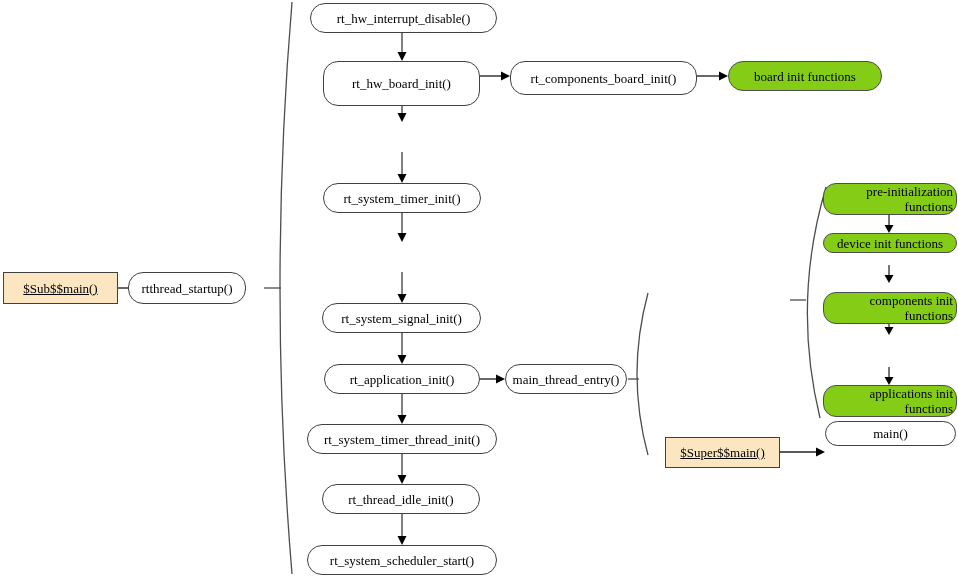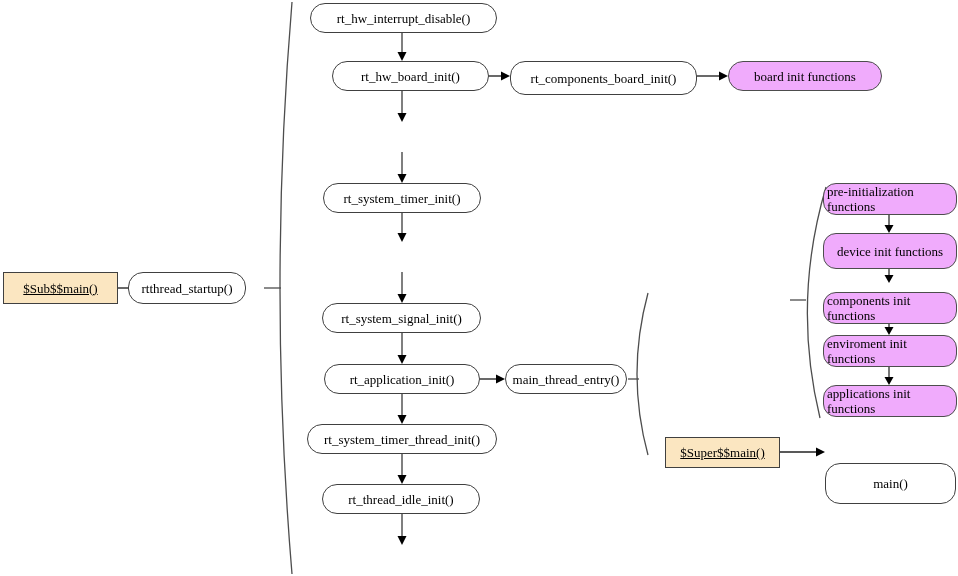--- a/index.html
+++ b/index.html
@@ -4,26 +4,26 @@
 <style>
   html,body{margin:0;padding:0;background:#ffffff;}
   #canvas{
     position:relative;width:958px;height:576px;background:#ffffff;
     font-family:"Liberation Serif","DejaVu Serif",serif;
     font-size:13px;color:#000;overflow:hidden;
   }
   #wires{position:absolute;left:0;top:0;width:958px;height:576px;z-index:1;pointer-events:none;}
   .node,.proc,.blue{
     position:absolute;z-index:2;display:flex;align-items:center;justify-content:center;
-    text-align:left;box-sizing:border-box;line-height:15px;padding:0 3px;
+    text-align:right;box-sizing:border-box;line-height:15px;padding:0 3px;
     white-space:nowrap;
   }
   .node{background:#ffffff;border:1.3px solid #404040;border-radius:15px;}
   .proc{background:#FBE6C1;border:1.3px solid #404040;border-radius:0;text-decoration:underline;}
-  .blue{background:#f0abfc;border:1.3px solid #4d4d4d;border-radius:13px;white-space:normal;}
+  .blue{background:#84cc16;border:1.3px solid #4d4d4d;border-radius:13px;white-space:normal;}
 </style>
 </head>
 <body>
 
 <div id="canvas">
 
   <svg id="wires" viewBox="0 0 958 576" xmlns="http://www.w3.org/2000/svg">
 
     <path d="M292,2 Q268,288 292,574" fill="none" stroke="#4d4d4d" stroke-width="1.3"></path>
 
@@ -84,33 +84,33 @@
       <polygon points="728,76 719,71.5 719,80.5"></polygon>
       <polygon points="505,379 496,374.5 496,383.5"></polygon>
       <polygon points="825,452 816,447.5 816,456.5"></polygon>
     </g>
   </svg>
 
   <div class="proc" style="left:3px;top:272px;width:115px;height:32px">$Sub$$main()</div>
   <div class="node" style="left:128px;top:272px;width:118px;height:32px">rtthread_startup()</div>
 
   <div class="node" style="left:310px;top:3px;width:187px;height:30px">rt_hw_interrupt_disable()</div>
-  <div class="node" style="left:332px;top:61px;width:157px;height:30px">rt_hw_board_init()</div>
+  <div class="node" style="left:323px;top:61px;width:157px;height:45px">rt_hw_board_init()</div>
   <div class="node" style="left:323px;top:183px;width:158px;height:30px">rt_system_timer_init()</div>
   <div class="node" style="left:322px;top:303px;width:159px;height:30px">rt_system_signal_init()</div>
   <div class="node" style="left:324px;top:364px;width:156px;height:30px">rt_application_init()</div>
   <div class="node" style="left:307px;top:424px;width:190px;height:30px">rt_system_timer_thread_init()</div>
   <div class="node" style="left:322px;top:484px;width:158px;height:30px">rt_thread_idle_init()</div>
+  <div class="node" style="left:307px;top:545px;width:190px;height:30px">rt_system_scheduler_start()</div>
 
   <div class="node" style="left:510px;top:61px;width:187px;height:34px">rt_components_board_init()</div>
   <div class="blue" style="left:728px;top:61px;width:154px;height:30px;border-radius:15px">board init functions</div>
 
   <div class="node" style="left:505px;top:364px;width:122px;height:30px">main_thread_entry()</div>
   <div class="proc" style="left:665px;top:437px;width:115px;height:31px">$Super$$main()</div>
-  <div class="node" style="left:825px;top:463px;width:131px;height:41px">main()</div>
+  <div class="node" style="left:825px;top:421px;width:131px;height:25px">main()</div>
 
   <div class="blue" style="left:823px;top:183px;width:134px;height:32px">pre-initialization functions</div>
-  <div class="blue" style="left:823px;top:233px;width:134px;height:36px">device init functions</div>
+  <div class="blue" style="left:823px;top:233px;width:134px;height:20px">device init functions</div>
   <div class="blue" style="left:823px;top:292px;width:134px;height:32px">components init functions</div>
-  <div class="blue" style="left:823px;top:335px;width:134px;height:32px">enviroment init functions</div>
   <div class="blue" style="left:823px;top:385px;width:134px;height:32px">applications init functions</div>
 
 </div>
 
 </body></html>

